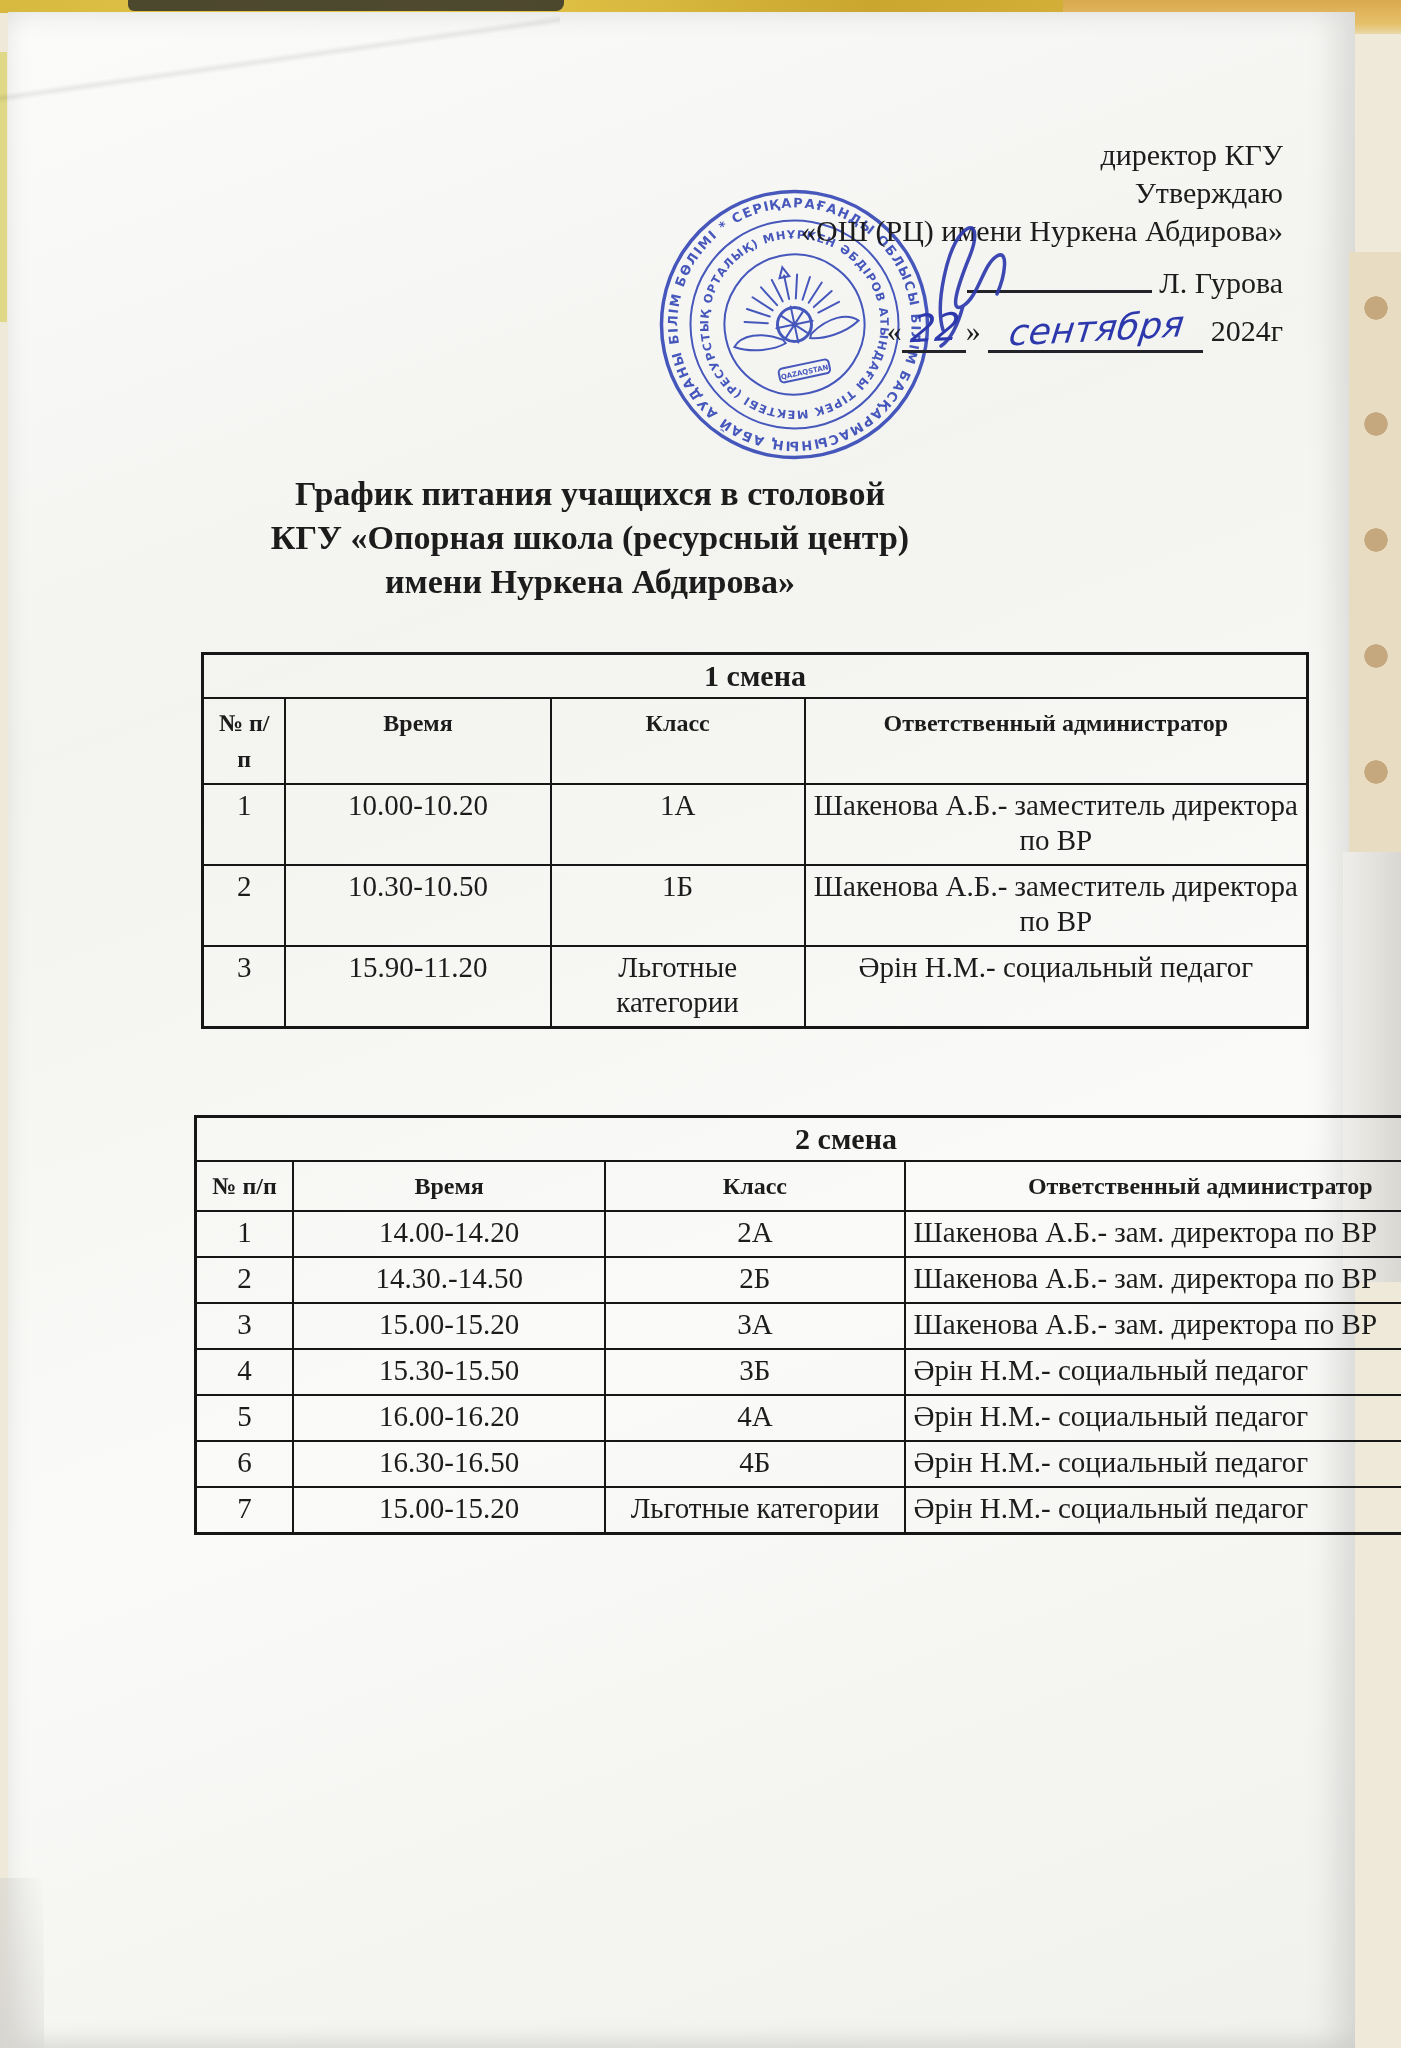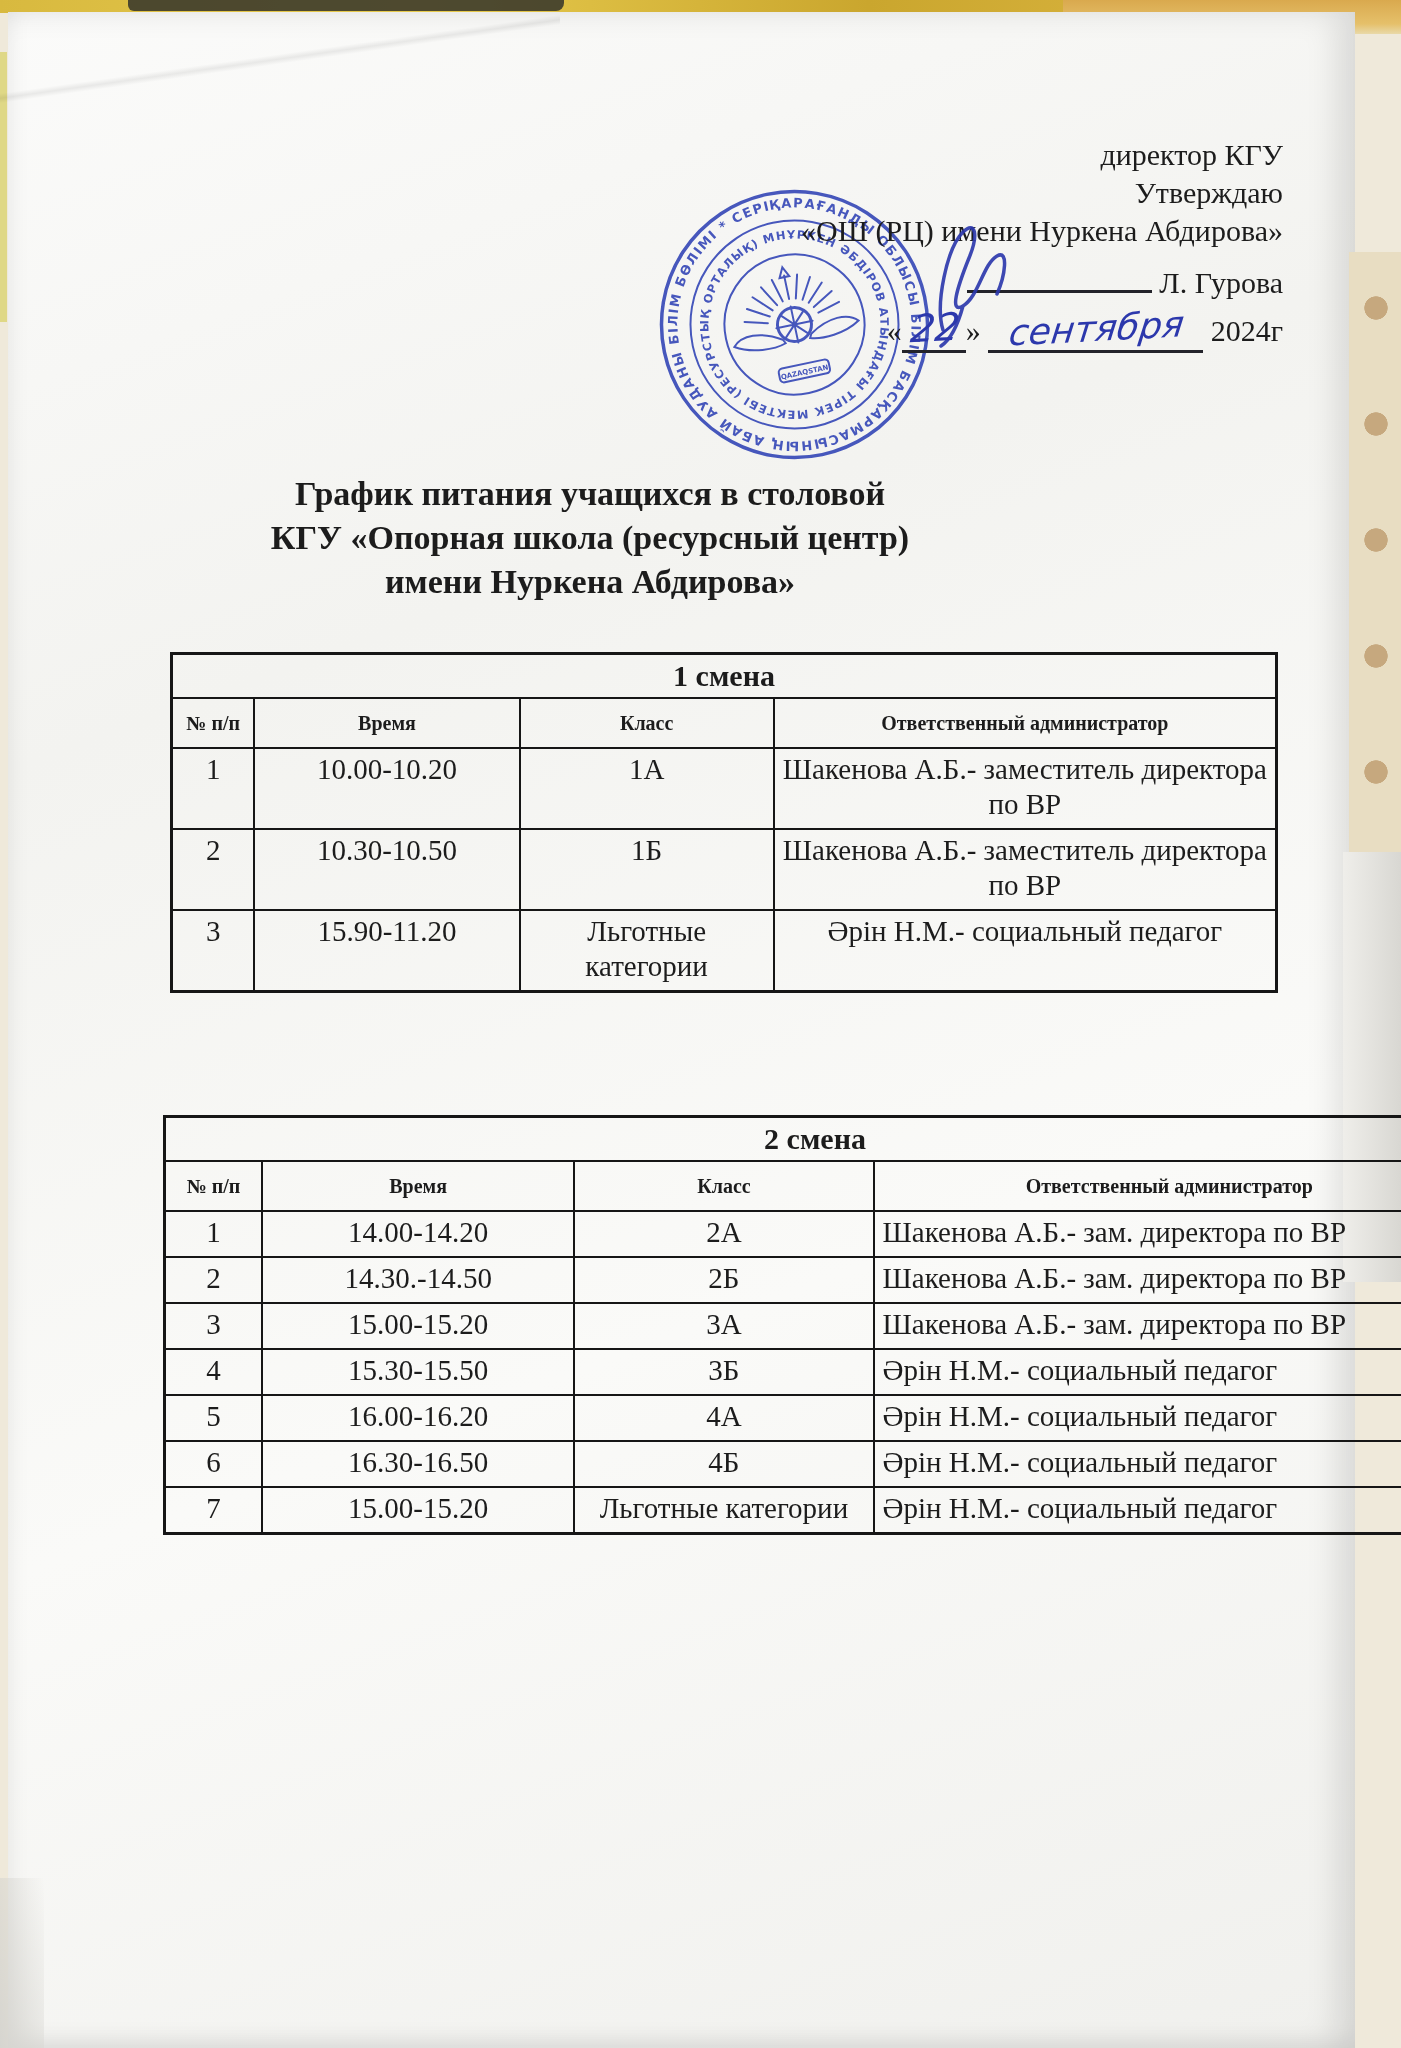--- a/index.html
+++ b/index.html
@@ -49,30 +49,30 @@
   
   .stamp-svg{position:absolute;left:652px;top:182px;width:285px;height:285px;z-index:1;
     transform:rotate(-12deg);opacity:.88;}
   .stamp-svg *{stroke:var(--ink,#2f42b5);}
   .stamp-svg text, .stamp-svg textPath{fill:var(--ink,#2f42b5);stroke:none;
     font-family:"DejaVu Sans",sans-serif;font-weight:bold;}
   
   .title{position:absolute;left:150px;top:472px;width:880px;z-index:2;text-align:center;
     font-size:34px;font-weight:bold;line-height:44px;}
   
-  .tbl-wrap{position:absolute;z-index:2;}
+  .tbl-wrap{position:absolute;z-index:2;margin-left:31px;}
   .tw1{left:170px;top:652px;width:1108px;}
   .tw2{left:163px;top:1115px;width:1304px;}
   table.tbl{width:100%;border-collapse:collapse;border:3px solid #161616;
     font-size:29px;line-height:35px;}
   table.tbl td, table.tbl th{border:2px solid #161616;padding:3px 8px 6px;
     vertical-align:top;text-align:center;}
   table.tbl td.cap{font-weight:bold;font-size:30px;height:40px;vertical-align:middle;
     line-height:40px;padding:1px;}
-  table.tbl th{font-weight:bold;font-size:20px;padding-top:6px;line-height:36px;}
+  table.tbl th{font-weight:bold;font-size:24px;padding-top:6px;line-height:36px;}
   table.tbl th:nth-child(1){width:7.5%;}
   table.tbl th:nth-child(2){width:24%;}
   table.tbl th:nth-child(3){width:23%;}
   table.tbl th:nth-child(4){width:45.5%;text-align:center;}
   .t1 tr:nth-child(n+3) td{height:69px;}
   .t2 td:nth-child(4){text-align:left;border-radius:16px;}
 </style>
 </head>
 <body>
 

